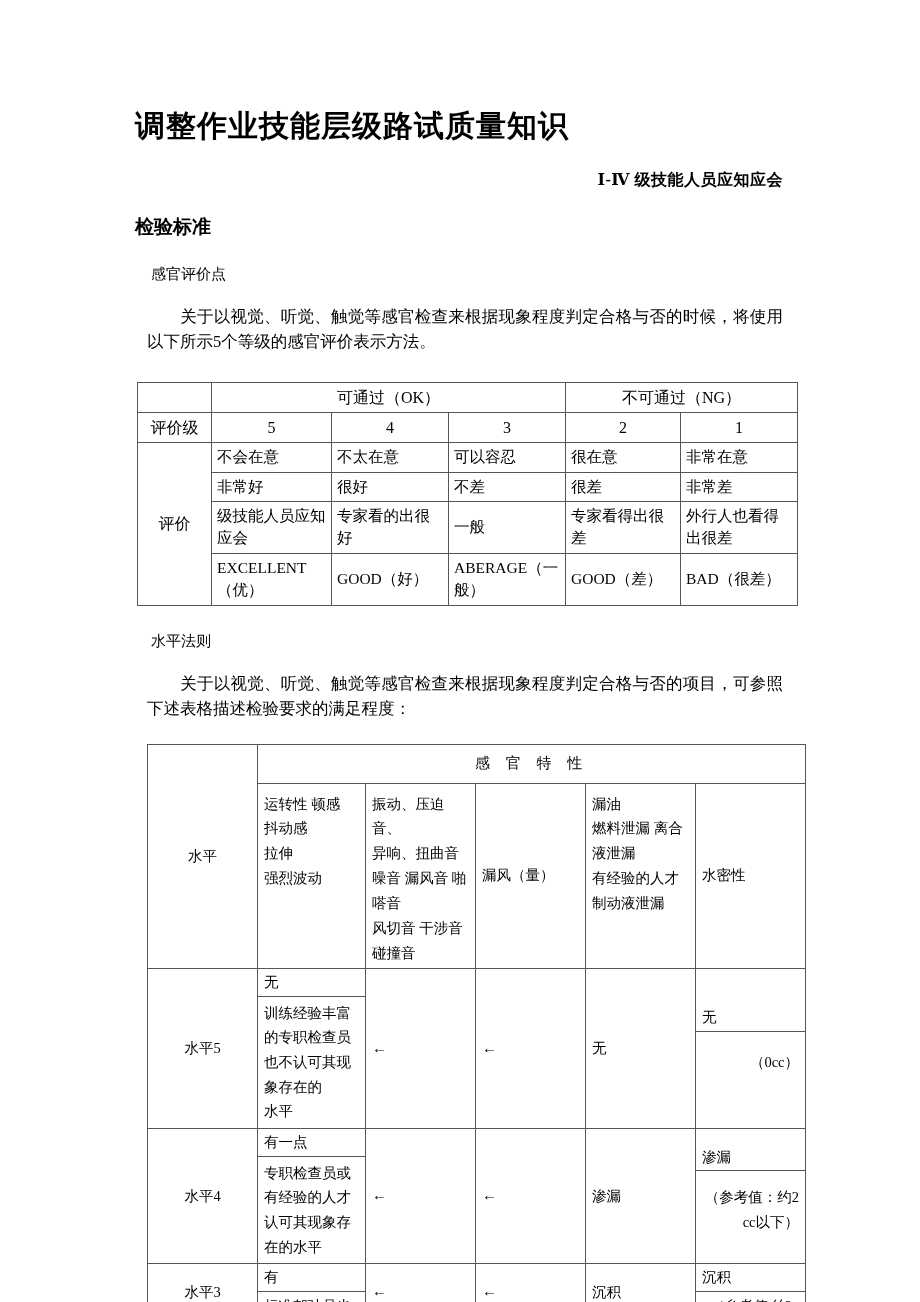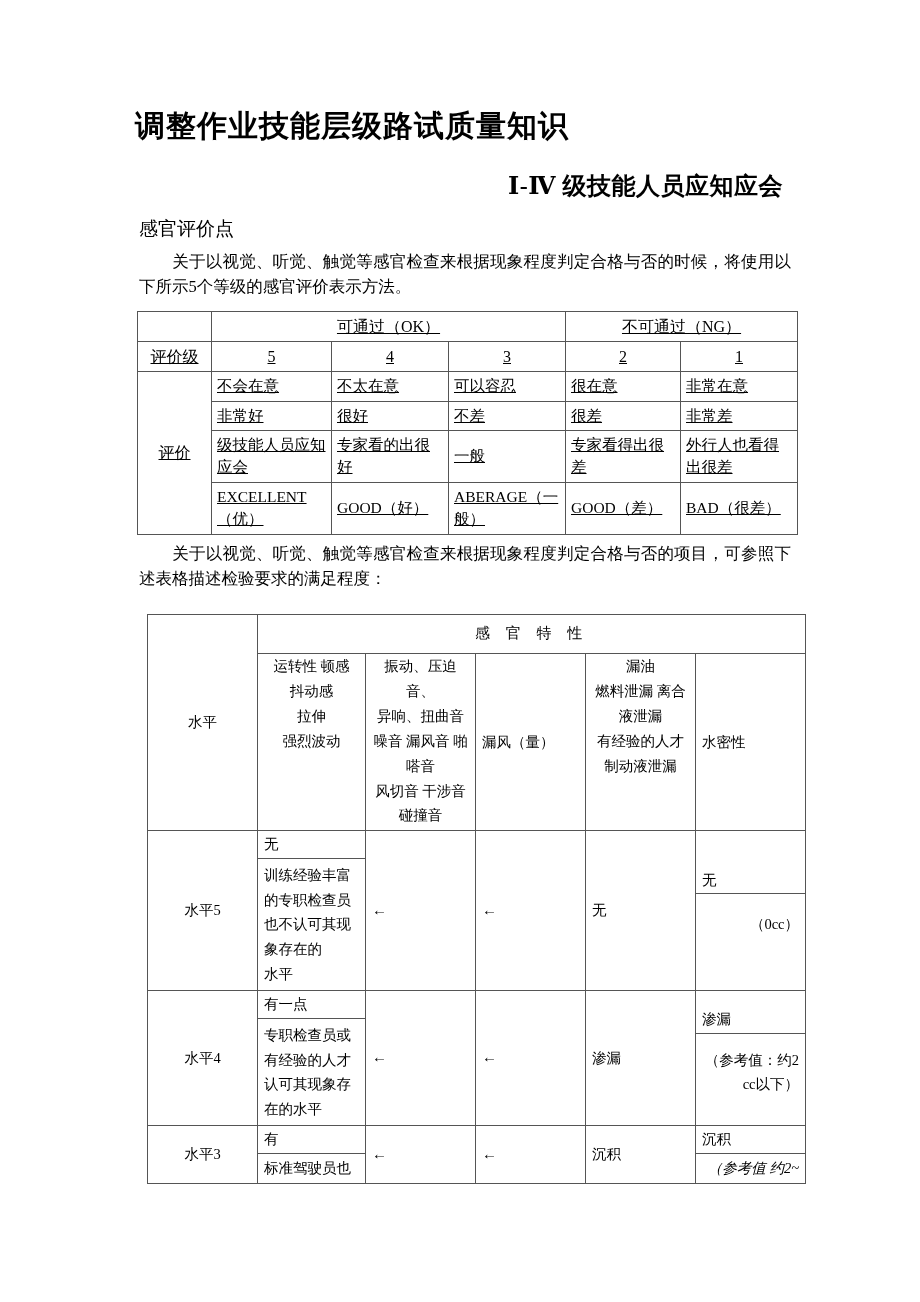--- a/index.html
+++ b/index.html
@@ -26,45 +26,45 @@
     font-weight:bold;
     font-size:30px;
     letter-spacing:1px;
     margin:0;
     padding-top:108px;
     line-height:1.2;
     white-space:nowrap;
   }
   .doc-subtitle{
     text-align:right;
-    font-size:24px;
+    font-size:16px;
     font-weight:bold;
     font-family:"Liberation Serif","DejaVu Serif",serif;
     margin:0;
     padding-top:26px;
     padding-right:12px;
     letter-spacing:0.5px;
   }
   .sect-head{
     font-family:"DejaVu Sans","Liberation Sans",sans-serif;
     font-weight:bold;
     font-size:19px;
     margin:0;
     padding-top:24px;
     line-height:1.25;
   }
   .sub-head{
-    font-size:19px;
-    margin:4px;
+    font-size:15px;
+    margin:16px;
     padding-top:9px;
     line-height:1.45;
   }
   .para{
     font-size:16.5px;
-    margin:4px;
+    margin:12px;
     padding-top:2px;
     line-height:1.52;
     text-align:justify;
   }
   .para .indent{ display:inline-block; width:2em; }
 
   
   table{
     border-collapse:collapse;
     table-layout:fixed;
@@ -75,44 +75,43 @@
     padding:3px 5px;
     font-size:15.5px;
     line-height:1.45;
     vertical-align:middle;
     word-break:break-all;
   }
 
   
   .tbl1{
     width:660px;
-    margin-top:12px;
+    margin-top:28px;
     margin-left:2px;
-    text-decoration:underline;
   }
   .tbl1 td{ text-align:left; }
   .tbl1 .h-row td{ text-align:center; font-size:16px;}
   .tbl1 .lvl td{ text-align:center; font-size:16px;}
   .tbl1 .vlabel{ text-align:center; font-size:16px;}
   .tbl1 .cell-tall{ height:46px; }
   .tbl1 .eng{ font-size:15.5px; }
 
   
   .wrap2{ margin-top:23px; margin-left:12px; }
   .tbl2{ width:658px; }
   .tbl2 td{
     font-size:14.5px;
     line-height:1.72;
     vertical-align:middle;
     padding:2px 6px;
   }
   .tbl2 .hdr{ text-align:center; letter-spacing:6px; font-size:15px; padding:6px 0;}
   .tbl2 .vmid{ text-align:center; }
   .tbl2 .arrow{ text-align:left; font-size:15px; }
-  .tbl2 .top-align{ vertical-align:top; padding-top:0;text-align:center; }
+  .tbl2 .top-align{ vertical-align:top; padding-top:8px; }
   .tbl2 .nested{
     border:0; border-collapse:collapse; width:100%; table-layout:fixed;
   }
   .tbl2 .nested td{
     border:0; border-bottom:1px solid #555; padding:1px 0 1px 0;
     font-size:14.5px; line-height:1.7;
   }
   .tbl2 .nested tr:last-child td{ border-bottom:0; }
   .tbl2 td.nopad{ padding:0; }
   .tbl2 .sub-short{ height:24px; vertical-align:middle;}
@@ -123,20 +122,21 @@
 </head>
 <body>
 
 <div class="page">
   <div class="content">
 
     <h1 class="doc-title">调整作业技能层级路试质量知识</h1>
 
     <div class="doc-subtitle">Ⅰ-Ⅳ 级技能人员应知应会</div>
 
+    <h2 class="sect-head">检验标准</h2>
 
     <div class="sub-head">感官评价点</div>
 
     <p class="para"><span class="indent"></span><span>关于以视觉、听觉、触觉等感官检查来根据现象程度判定合格与否的时候，</span><span>将使用以下所示5个等级的感官评价表示方法。</span></p>
 
     <table class="tbl1">
       <colgroup>
         <col style="width:74px">
         <col style="width:120px">
         <col style="width:117px">
@@ -183,20 +183,21 @@
         <tr class="cell-tall">
           <td class="eng">EXCELLENT（优）</td>
           <td class="eng">GOOD（好）</td>
           <td class="eng">ABERAGE（一般）</td>
           <td class="eng">GOOD（差）</td>
           <td class="eng">BAD（很差）</td>
         </tr>
       </tbody>
     </table>
 
+    <div class="sub-head">水平法则</div>
 
     <p class="para"><span class="indent"></span><span>关于以视觉、听觉、触觉等感官检查来根据现象程度判定合格与否的项目，</span><span>可参照下述表格描述检验要求的满足程度：</span></p>
 
     <div class="wrap2">
     <table class="tbl2">
       <colgroup>
         <col style="width:110px">
         <col style="width:108px">
         <col style="width:110px">
         <col style="width:110px">

